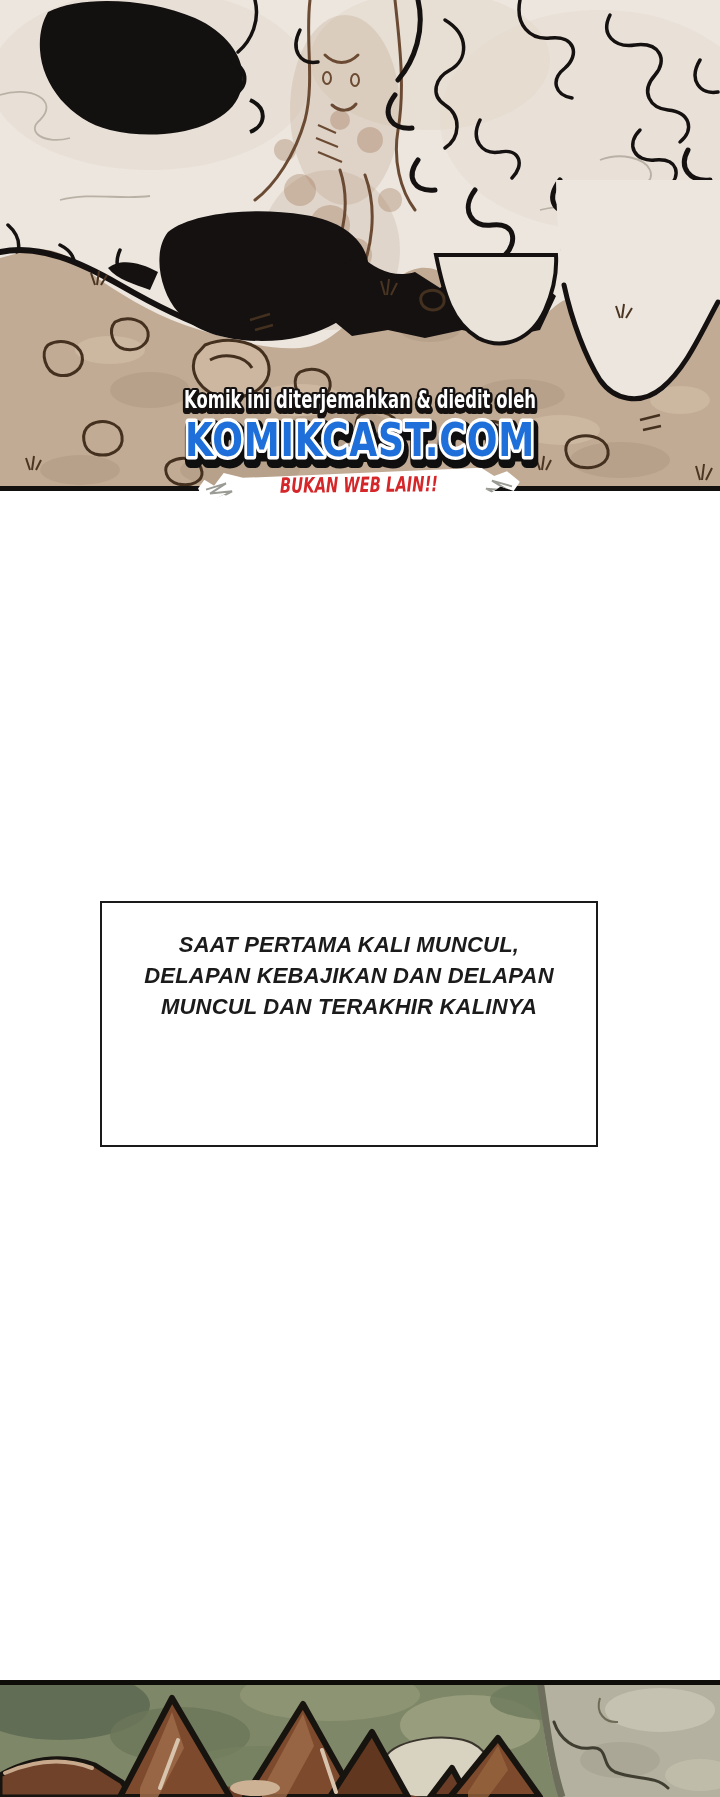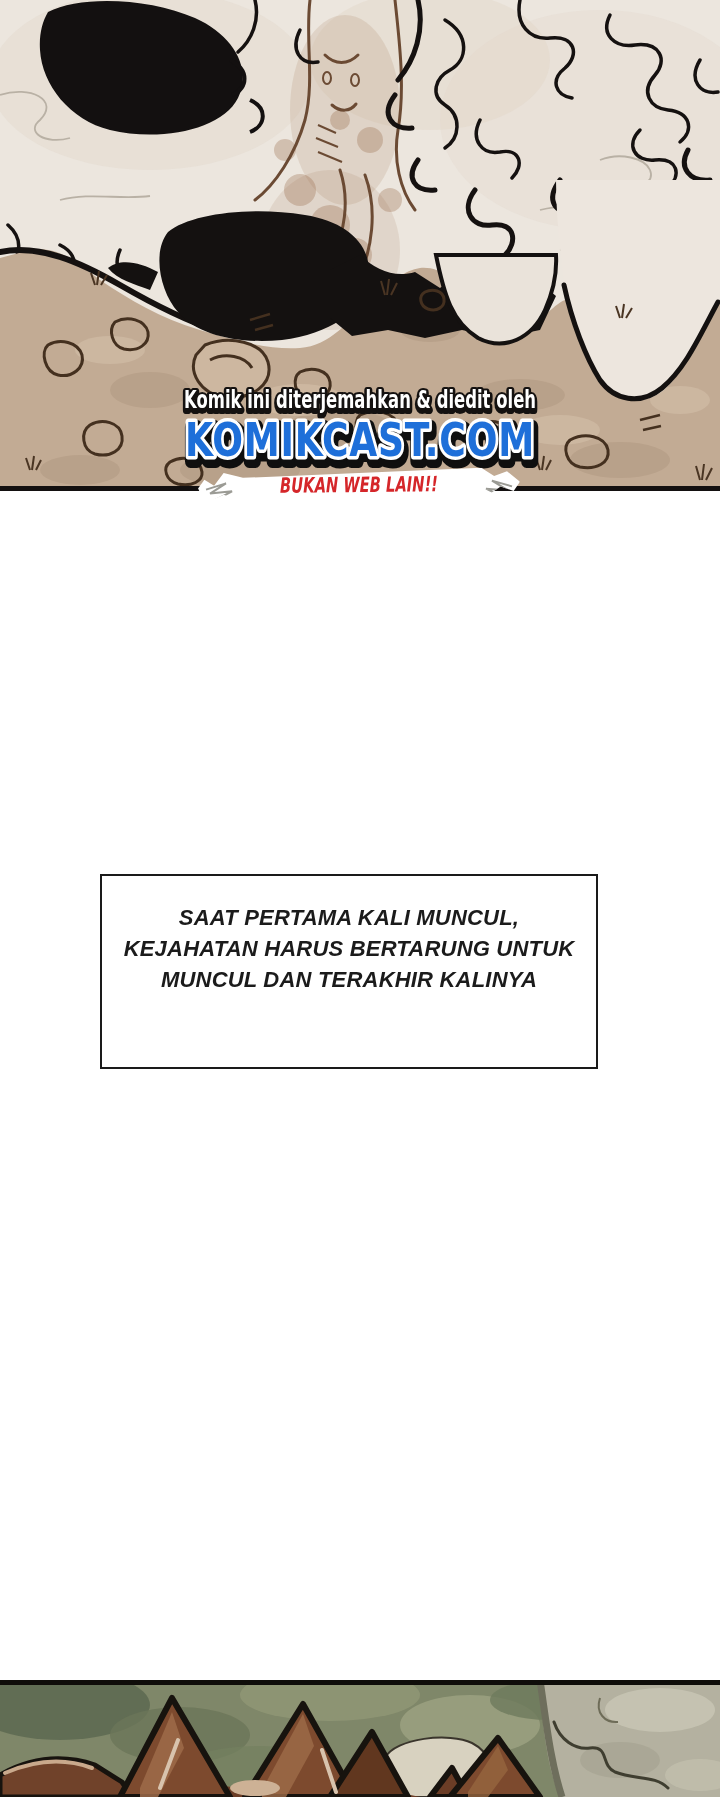--- a/index.html
+++ b/index.html
@@ -27,21 +27,21 @@
           transform:rotate(-0.6deg);
           box-shadow:0 2px 3px rgba(0,0,0,0.35);
           clip-path:polygon(0% 55%,2% 32%,5% 48%,8% 15%,14% 28%,88% 8%,92% 30%,96% 18%,100% 46%,
                             98% 70%,94% 58%,89% 86%,14% 95%,8% 72%,4% 86%,1% 72%);}
   .tag-svg{position:absolute;left:0;top:0;width:322px;height:38px;overflow:visible;}
   .tag-svg text{font-family:"DejaVu Sans",sans-serif;font-weight:bold;font-style:italic;font-size:21px;}
   .tear{position:absolute;top:8px;width:30px;height:22px;overflow:visible;}
   .tear.left{left:6px;} .tear.right{right:6px;}
 
   
-  .narration{position:absolute;left:100px;top:874px;width:498px;height:195px;box-sizing:border-box;
+  .narration{position:absolute;left:100px;top:901px;width:498px;height:246px;box-sizing:border-box;
              border:2px solid #1a1a1a;background:#ffffff;text-align:center;padding-top:26px;}
   .nline{font-family:"Liberation Sans",sans-serif;font-style:italic;font-weight:bold;
          font-size:22px;line-height:31px;color:#1b1b1b;letter-spacing:0.2px;white-space:nowrap;}
 </style>
 </head>
 <body>
 
 <div class="page">
 
   <div class="panel-top">
@@ -211,21 +211,21 @@
         <path d="M2,14 l20,-6 l-16,10 l22,-2 l-18,9" stroke="#9B9B95" stroke-width="2" fill="none"></path>
       </svg>
       <svg class="tear right" viewBox="0 0 30 22">
         <path d="M28,14 l-20,-6 l16,10 l-22,-2 l18,9" stroke="#9B9B95" stroke-width="2" fill="none"></path>
       </svg>
     </div>
   </div>
 
   <div class="narration">
     <div class="nline">SAAT PERTAMA KALI MUNCUL,</div>
-    <div class="nline">KEJAHATAN HARUS BERTARUNG UNTUK</div>
+    <div class="nline">DELAPAN KEBAJIKAN DAN DELAPAN</div>
     <div class="nline">MUNCUL DAN TERAKHIR KALINYA</div>
   </div>
 
   <div class="panel-bottom">
     <svg width="720" height="117" viewBox="0 0 720 117">
       <rect x="0" y="0" width="720" height="117" fill="#7F8769"></rect>
       <g stroke="none">
         <ellipse cx="60" cy="25" rx="90" ry="35" fill="#5E6A52" opacity="0.9"></ellipse>
         <ellipse cx="180" cy="55" rx="70" ry="28" fill="#6B7559" opacity="0.8"></ellipse>
         <ellipse cx="330" cy="15" rx="90" ry="26" fill="#8F9674" opacity="0.9"></ellipse>

